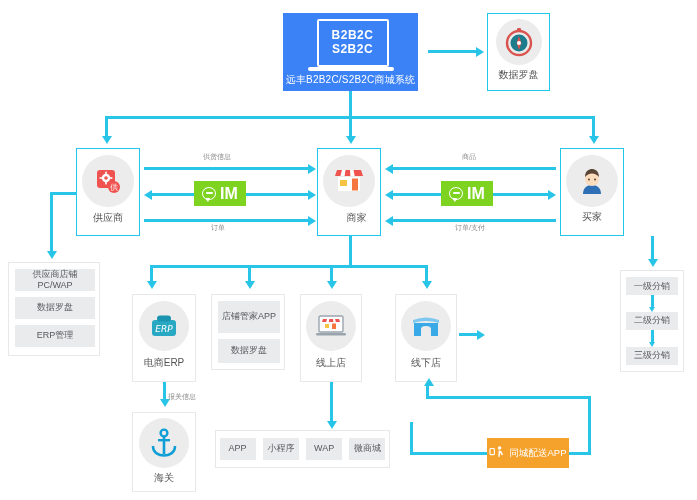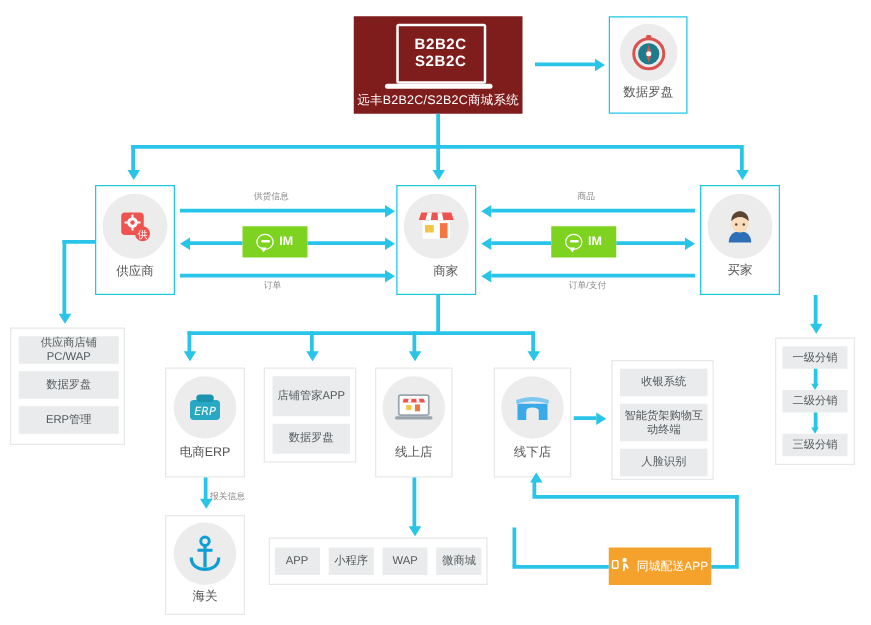--- a/index.html
+++ b/index.html
@@ -8,21 +8,21 @@
   .abs{position:absolute;box-sizing:border-box;}
 
   
   .card{background:#ffffff;border:1px solid #1ec8e8;display:flex;flex-direction:column;
         align-items:center;justify-content:flex-start;}
   .plaincard{background:#ffffff;border:1px solid #e8e8e8;}
   .circle{border-radius:50%;background:#ececec;display:flex;align-items:center;justify-content:center;}
   .cap{font-size:10px;color:#555;text-align:center;line-height:1.2;}
 
   
-  .hero{background:#7f1d1d;display:flex;flex-direction:column;align-items:center;justify-content:flex-start;}
+  .hero{background:#3b82f6;display:flex;flex-direction:column;align-items:center;justify-content:flex-start;}
   .hero .title{color:#ffffff;font-size:10px;letter-spacing:.2px;}
   .laptop{position:relative;width:86px;height:56px;}
   .laptop .screen{position:absolute;left:9px;top:2px;width:68px;height:44px;border:2px solid #ffffff;border-radius:2px;
         display:flex;flex-direction:column;align-items:center;justify-content:center;}
   .laptop .screen span{display:block;color:#ffffff;font-weight:bold;font-size:12px;line-height:1.15;letter-spacing:.5px;}
   .laptop .base{position:absolute;left:0;bottom:2px;width:86px;height:4px;background:#ffffff;border-radius:2px;}
 
   
   .ln{position:absolute;background:#29c5e8;}
   .lnh{height:3px;}
@@ -31,21 +31,21 @@
   .arw-d{border-left:5px solid transparent;border-right:5px solid transparent;border-top:8px solid #29c5e8;}
   .arw-u{border-left:5px solid transparent;border-right:5px solid transparent;border-bottom:8px solid #29c5e8;}
   .arw-r{border-top:5px solid transparent;border-bottom:5px solid transparent;border-left:8px solid #29c5e8;}
   .arw-l{border-top:5px solid transparent;border-bottom:5px solid transparent;border-right:8px solid #29c5e8;}
   .arw-d-s{border-left:3px solid transparent;border-right:3px solid transparent;border-top:5px solid #29c5e8;}
 
   .flowlabel{position:absolute;font-size:7px;color:#8a8a8a;white-space:nowrap;}
 
   
   .im{background:#7ed321;color:#ffffff;display:flex;align-items:center;justify-content:center;gap:4px;
-      font-size:10px;font-weight:bold;}
+      font-size:16px;font-weight:bold;}
   .im .bub{width:12px;height:11px;border:1.6px solid #ffffff;border-radius:50%;position:relative;}
   .im .bub:after{content:"";position:absolute;left:2px;bottom:-3px;border-left:3px solid transparent;
       border-right:2px solid transparent;border-top:4px solid #ffffff;}
   .im .dots{position:absolute;left:2.5px;top:4px;width:7px;height:1.6px;background:#ffffff;border-radius:1px;}
 
   
   .pill{background:#e9ebec;color:#55595c;font-size:9px;display:flex;align-items:center;justify-content:center;
         text-align:center;line-height:1.25;}
 
   
@@ -253,25 +253,20 @@
         <path d="M2 8 q13 -5 26 0 l0 3 q-13 -4 -26 0 z" fill="#7ec8ef"></path>
         <path d="M3 11 h24 v13 h-7 v-7 q0-3 -5 -3 t-5 3 v7 h-7 z" fill="#3aa9e8"></path>
       </svg>
     </div>
     <div class="cap" style="margin-top:6px;">线下店</div>
   </div>
 
   <div class="ln lnh abs" style="left:459px;top:333px;width:18px;"></div>
   <div class="arw-r abs" style="left:477px;top:329.5px;"></div>
 
-  <div class="abs plaincard" style="left:489px;top:288px;width:82px;height:96px;padding:6px;">
-    <div class="pill" style="width:70px;height:22px;margin-bottom:6px;">收银系统</div>
-    <div class="pill" style="width:70px;height:30px;margin-bottom:6px;">智能货架购物互动终端</div>
-    <div class="pill" style="width:70px;height:22px;">人脸识别</div>
-  </div>
 
   <div class="ln lnv abs" style="left:651px;top:236px;height:24px;"></div>
   <div class="arw-d abs" style="left:648px;top:259px;"></div>
 
   <div class="abs plaincard" style="left:620px;top:270px;width:64px;height:102px;padding:6px;display:flex;flex-direction:column;align-items:center;">
     <div class="pill" style="width:52px;height:20px;">一级分销</div>
     <div style="position:relative;width:3px;height:18px;">
       <div class="ln lnv abs" style="left:0;top:0;height:13px;"></div>
       <div class="arw-d-s abs" style="left:-1.5px;top:12px;"></div>
     </div>

